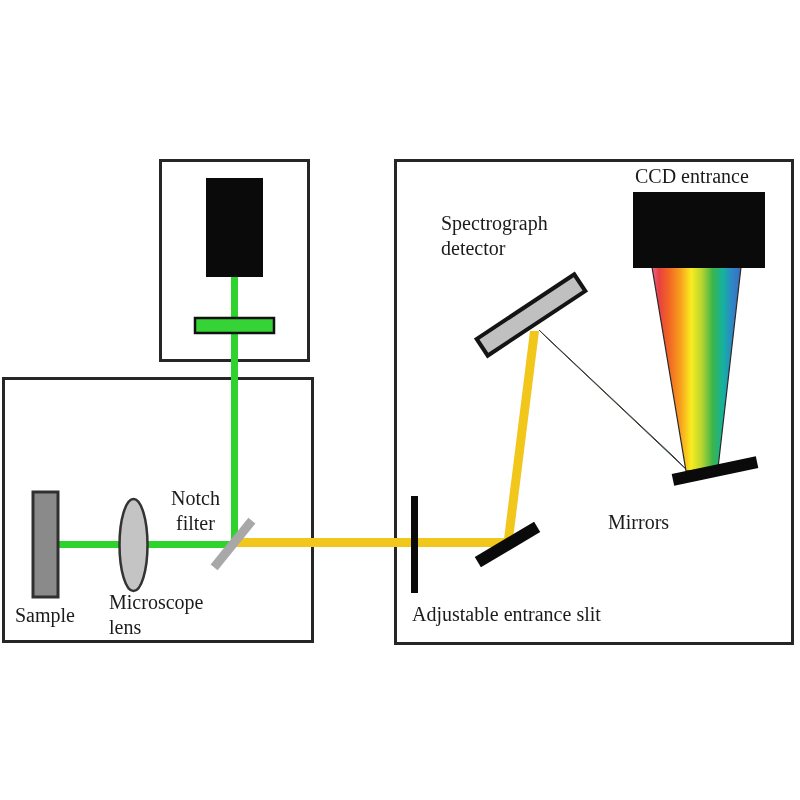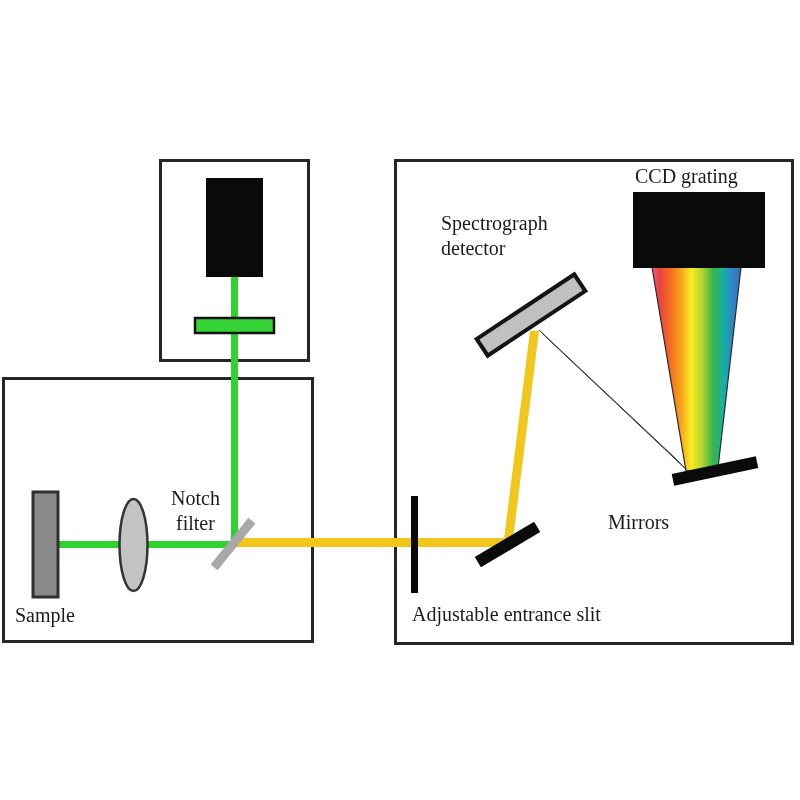--- a/index.html
+++ b/index.html
@@ -93,21 +93,25 @@
     <rect x="672" y="465" width="86" height="12" fill="#0a0a0a" transform="rotate(-12 715 471)"></rect>
     <rect x="472.5" y="305" width="117" height="20" fill="#c0c0c0" stroke="#141414" stroke-width="4" transform="rotate(-33.5 531 315)"></rect>
     <rect x="633" y="192" width="132" height="76" fill="#0a0a0a"></rect>
   </svg>
 
   <div class="lbl" id="notch-label">
     <span>Notch</span><br>
     <span>filter</span>
   </div>
   <div class="lbl" id="sample-label">Sample</div>
+  <div class="lbl" id="microscope-label">
+    <span>Microscope</span><br>
+    <span>lens</span>
+  </div>
   <div class="lbl" id="grating-label">
     <span>Spectrograph</span><br>
     <span>detector</span>
   </div>
-  <div class="lbl" id="ccd-label">CCD grating</div>
+  <div class="lbl" id="ccd-label">CCD entrance</div>
   <div class="lbl" id="mirrors-label">Mirrors</div>
   <div class="lbl" id="slit-label">Adjustable entrance slit</div>
 
 </div>
 
 </body></html>

